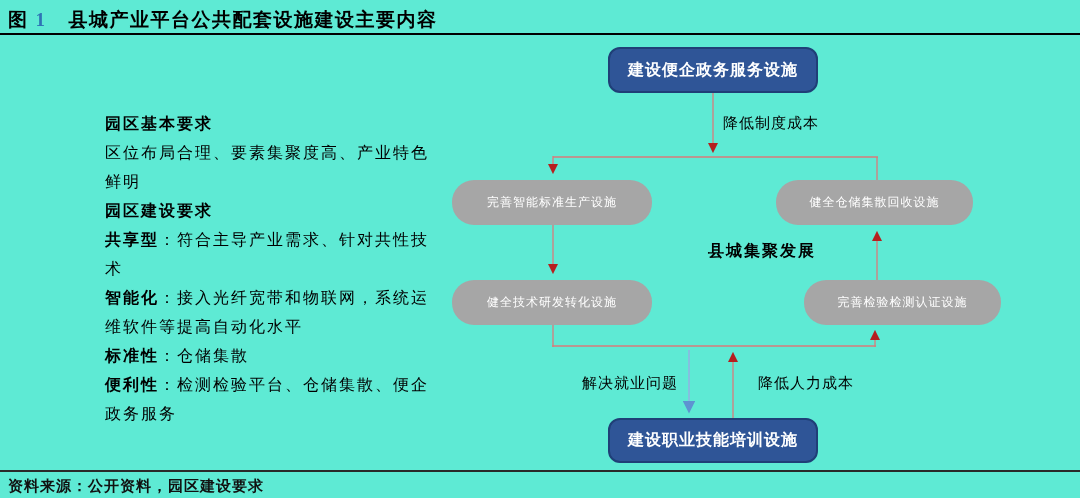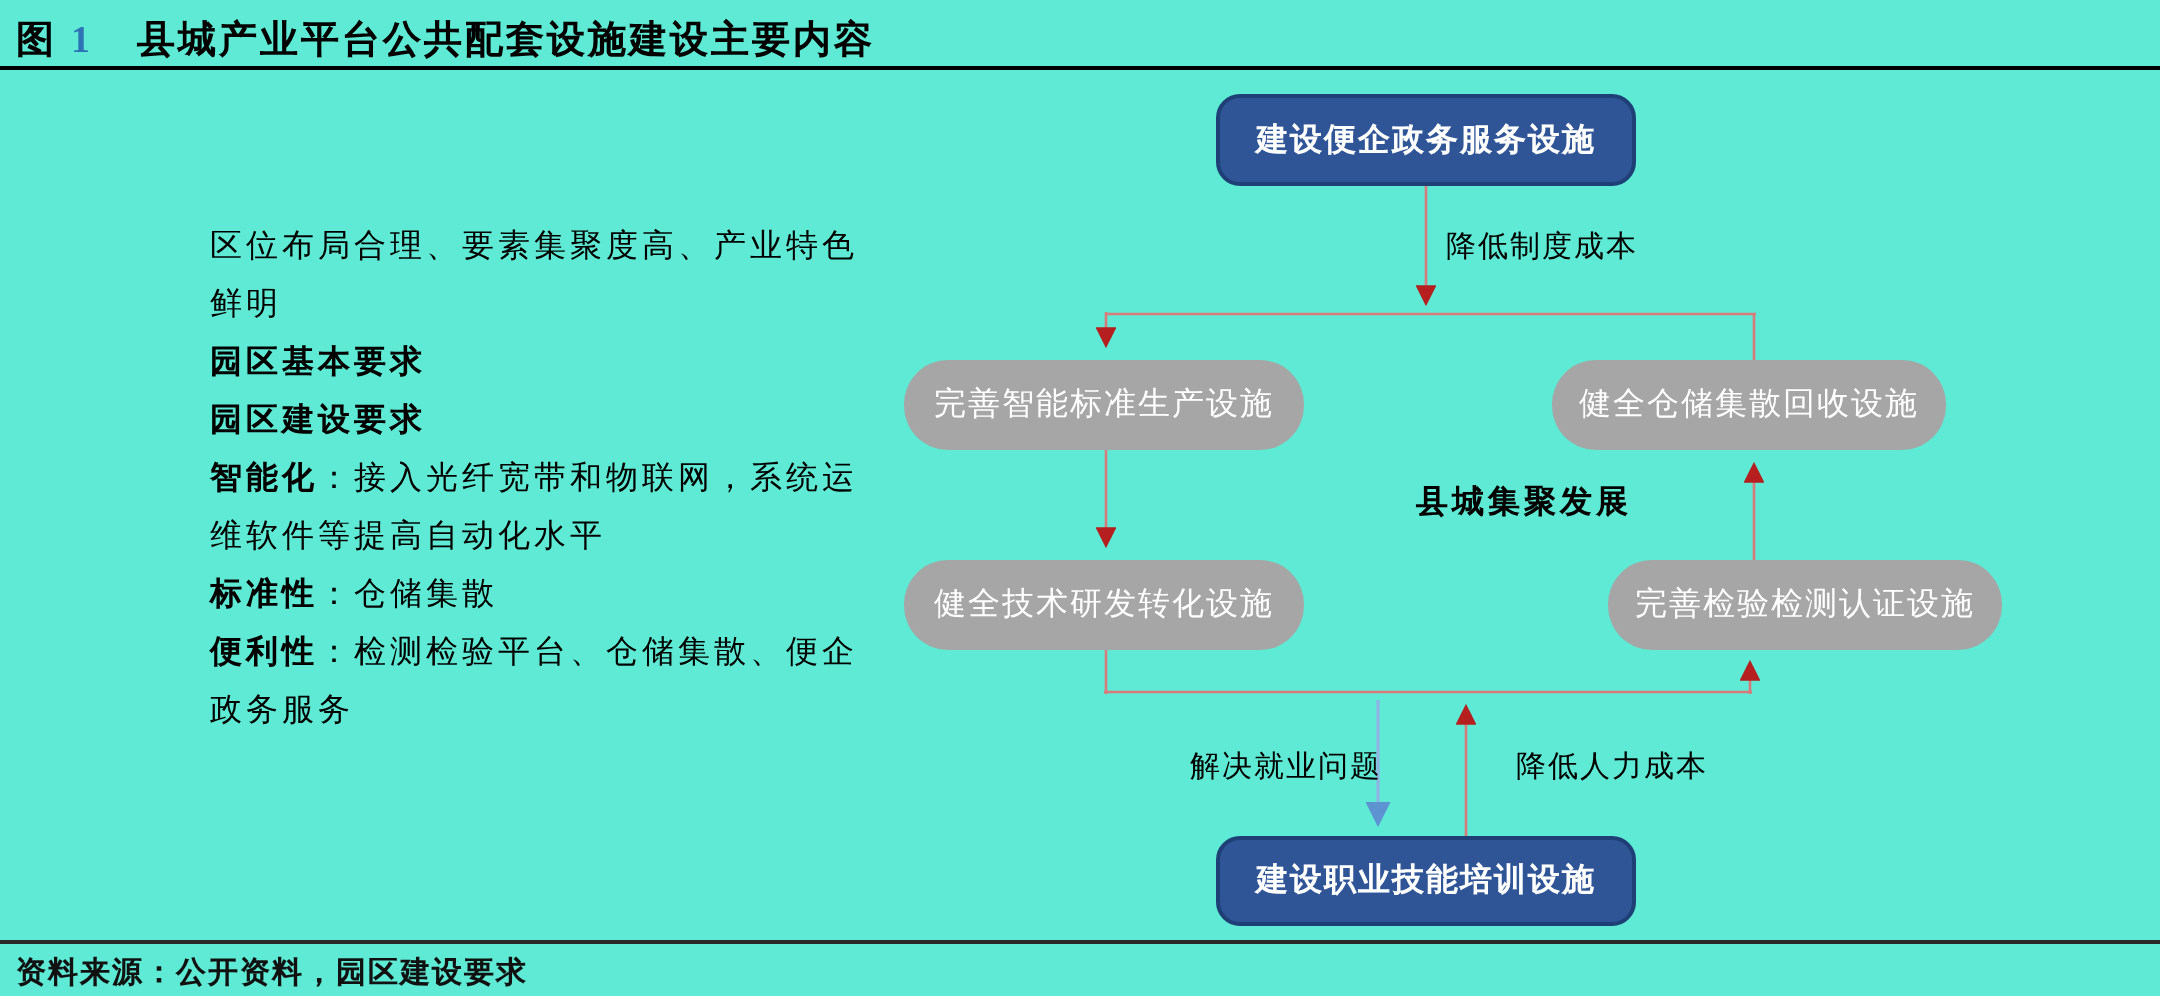--- a/index.html
+++ b/index.html
@@ -15,21 +15,21 @@
   
   .left-panel{position:absolute;left:105px;top:109px;width:338px;font-size:16px;line-height:29px;letter-spacing:2px;}
   .left-panel p{margin:0;}
   .left-panel .b{font-weight:bold;}
 
   
   .node{position:absolute;display:flex;align-items:center;justify-content:center;text-align:right;
         letter-spacing:1px;white-space:nowrap;}
   .node.blue{background:var(--box-blue);border:2px solid var(--box-blue-border);color:#fff;
              font-weight:bold;font-size:16px;border-radius:12px;box-sizing:border-box;}
-  .node.gray{background:var(--box-gray);color:#fff;font-size:16px;border-radius:22px;font-family:Liberation Mono, monospace;}
+  .node.gray{background:var(--box-gray);color:#fff;font-size:12px;border-radius:22px;font-family:Liberation Mono, monospace;}
 
   .center-label{position:absolute;left:663px;top:241px;font-size:16px;font-weight:bold;letter-spacing:2px;margin-left:45px;}
   .edge-label{position:absolute;font-size:15px;letter-spacing:1px;white-space:nowrap;}
 
   
   svg.connectors{position:absolute;left:0;top:0;}
   .rline{stroke:var(--line-red);stroke-width:1.3;fill:none;}
   .bline{stroke:var(--line-blue);stroke-width:1.6;fill:none;}
 
   
@@ -41,23 +41,24 @@
 <body>
 
 <div class="canvas">
 
   <div class="header">
     <span>图</span><span class="num">1</span><span class="ttl">县城产业平台公共配套设施建设主要内容</span>
   </div>
   <div class="top-rule"></div>
 
   <div class="left-panel">
+    <p><span class="b">园区基本要求</span><span></span></p>
     <p><span class="b"></span><span>区位布局合理、要素集聚度高、产业特色鲜明</span></p>
-    <p><span class="b">园区基本要求</span><span></span></p>
     <p><span class="b">园区建设要求</span><span></span></p>
+    <p><span class="b">共享型</span><span>：符合主导产业需求、针对共性技术</span></p>
     <p><span class="b">智能化</span><span>：接入光纤宽带和物联网，系统运维软件等提高自动化水平</span></p>
     <p><span class="b">标准性</span><span>：仓储集散</span></p>
     <p><span class="b">便利性</span><span>：检测检验平台、仓储集散、便企政务服务</span></p>
   </div>
 
   <svg class="connectors" width="1080" height="503" viewBox="0 0 1080 503">
     <defs>
       <marker id="arr-red" viewBox="0 0 10 10" refX="8" refY="5" markerWidth="8" markerHeight="8" orient="auto">
         <path d="M0,0 L10,5 L0,10 Z" fill="var(--head-red)"></path>
       </marker>
@@ -86,19 +87,19 @@
 
   <div class="node gray" style="left:452px;top:280px;width:200px;height:45px;">健全技术研发转化设施</div>
 
   <div class="node gray" style="left:804px;top:280px;width:197px;height:45px;">完善检验检测认证设施</div>
 
   <div class="node blue" style="left:608px;top:418px;width:210px;height:45px;">建设职业技能培训设施</div>
 
   <div class="center-label">县城集聚发展</div>
 
   <div class="edge-label" style="left:723px;top:114px;">降低制度成本</div>
-  <div class="edge-label" style="left:595px;top:374px;">解决就业问题</div>
+  <div class="edge-label" style="left:582px;top:374px;">解决就业问题</div>
   <div class="edge-label" style="left:758px;top:374px;">降低人力成本</div>
 
   <div class="foot-rule"></div>
   <div class="footer">资料来源：公开资料，园区建设要求</div>
 
 </div>
 
 </body></html>

